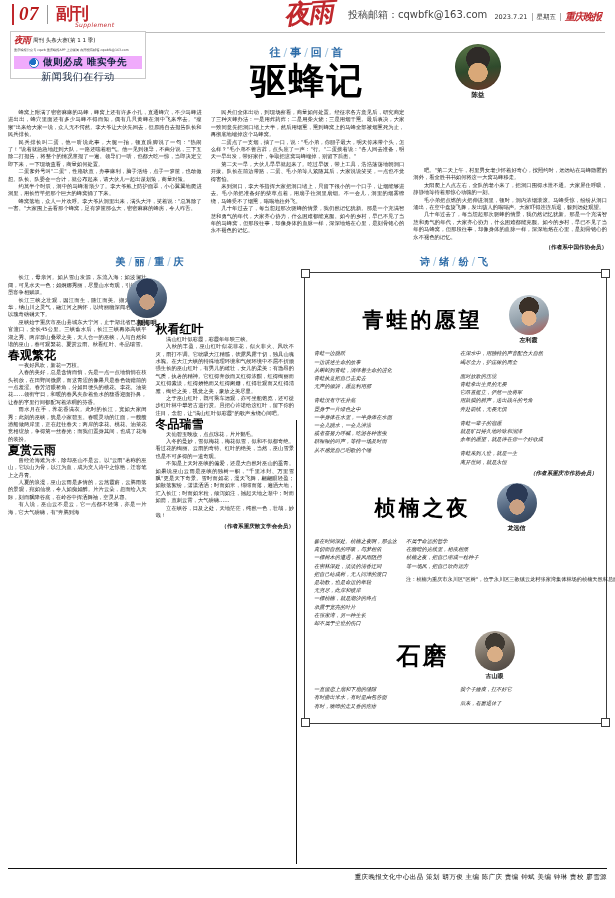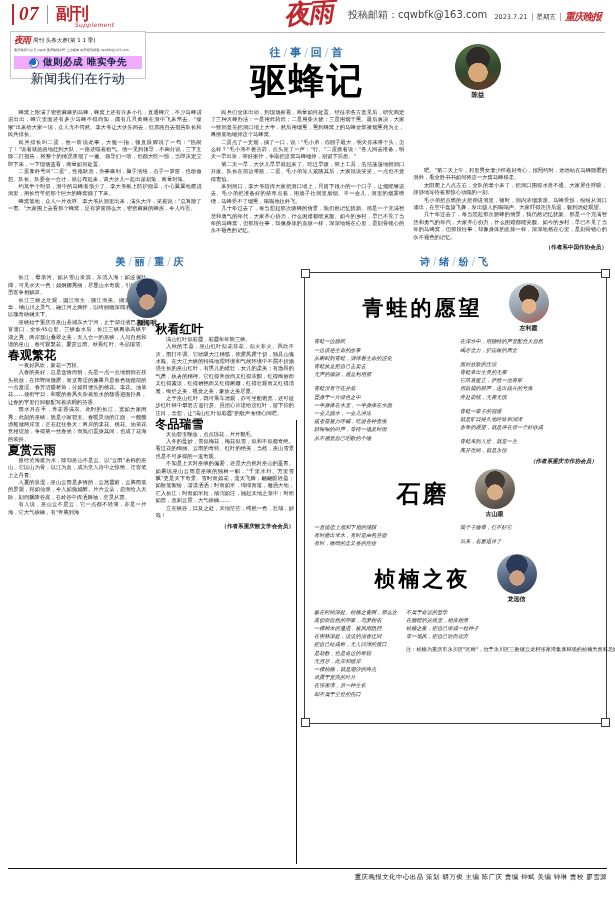--- a/index.html
+++ b/index.html
@@ -31,21 +31,21 @@
 
   
   .adbox { position: absolute; left: 10px; top: 31px; width: 136px; height: 48px; border: 1px solid #c9c9c9; background: #fff; padding: 2px 3px; }
   .ad-line1 { display: flex; align-items: center; gap: 3px; }
   .ad-logo { font-family: "Liberation Serif", serif; font-size: 9px; color: #c0282d; font-weight: bold; font-style: italic; letter-spacing: -1px; }
   .ad-t1 { font-size: 5.5px; color: #222; }
   .ad-t2 { font-size: 3.2px; color: #444; line-height: 5px; margin-top: 1px; word-break: break-all; }
   .ad-band { margin-top: 3px; background: #f0abfc; display: flex; align-items: center; justify-content: center; gap: 4px; }
   .ad-swirl { width: 10px; height: 10px; border-radius: 50%; background: radial-gradient(circle at 40% 40%, #1f6fc4 0 45%, #fff 46% 100%); border: 1.6px solid #1f6fc4; }
   .ad-slogan { font-size: 9.5px; font-weight: bold; color: #12233f; letter-spacing: .5px; }
-  .ad-slogan2 { text-align: center; font-size: 13px; color: #12233f; letter-spacing: .5px; margin-top: 1px; }
+  .ad-slogan2 { text-align: center; font-size: 10px; color: #12233f; letter-spacing: .5px; margin-top: 1px; }
 
   
   .kicker { text-align: center; font-size: 11px; color: #2d6ca8; letter-spacing: 3px; font-weight: bold; }
   .kicker .sl { color: #9cc0dd; font-weight: normal; }
 
   
   .headline { text-align: center; font-family: "DejaVu Sans", sans-serif; font-weight: bold; color: #000; }
   .h-main { font-size: 36px; letter-spacing: 2px; line-height: 1.08; }
 
   .author-chip { position: absolute; text-align: center; width: 60px; }
@@ -67,21 +67,21 @@
   
   .lower { display: flex; gap: 10px; margin-top: 4px; }
   .left-pkg { width: 288px; }
   .right-pkg { width: 303px; position: relative; }
   .vsep { position: absolute; left: 296px; top: 420px; bottom: 34px; width: 1px; background: #111; }
 
   .h-sub { font-size: 22px; letter-spacing: 1px; }
   .h-poem { font-size: 21px; letter-spacing: 3px; }
   .subhead { text-align: left; font-size: 12px; font-weight: bold; margin: 4px 0 2px; color: #000; }
 
-  .poem-frame { border: 1px solid #3c3c3c; position: relative; padding: 8px 9px 6px; }
+  .poem-frame { border: 1px solid #3c3c3c; position: relative; padding: 20px 9px 6px; }
   .poem-frame::before, .poem-frame::after,
   .pf-b::before, .pf-b::after {
     content: ""; position: absolute; width: 7px; height: 7px; border: 1px solid #3c3c3c; background: #fff;
   }
   .poem-frame::before { left: -4px; top: -4px; }
   .poem-frame::after  { right: -4px; top: -4px; }
   .pf-b::before { left: -4px; bottom: -4px; }
   .pf-b::after  { right: -4px; bottom: -4px; }
 
   .pt { font-size: 5.2px; line-height: 8.2px; font-family: "DejaVu Serif", serif; font-style: italic; color: #1b1b1b; }
@@ -278,43 +278,20 @@
               <div>余年的愿望，就是许在你一个好收成</div>
               <div class="gap"></div>
               <div>青蛙来到人世，就是一生</div>
               <div>离开世间，就是永恒</div>
               <div class="byline">（作者系重庆市作协会员）</div>
             </div>
           </div>
         </div>
 
         
-        <div style="margin-top:4px;">
-          <div class="poem-title-row">
-            <div class="headline" style="font-size:24px; letter-spacing:2px;">石磨</div>
-            <div style="text-align:center;">
-              <div class="photo-round-g"></div>
-              <div class="sq-name">古山眼</div>
-            </div>
-          </div>
-          <div class="cols">
-            <div class="col pt">
-              <div>一直留恋上扇和下扇的缝隙</div>
-              <div>有时曲出米水，有时是由包谷面</div>
-              <div>有时，噢哗的走又香的疙瘩</div>
-            </div>
-            <div class="col pt">
-              <div>我个子矮瘦，扛不好它</div>
-              <div class="gap"></div>
-              <div>后来，石磨退休了</div>
-            </div>
-          </div>
-        </div>
-
-        
         <div style="margin-top:6px;">
           <div class="poem-title-row">
             <div class="headline h-poem">桢楠之夜</div>
             <div style="text-align:center;">
               <div class="photo-round-m"></div>
               <div class="sq-name">龙远信</div>
             </div>
           </div>
           <div class="cols">
             <div class="col pt">
@@ -336,20 +313,43 @@
               <div>桢楠之夜，把自己缩成一粒种子</div>
               <div>等一场风，把自己吹向远方</div>
               <div class="gap"></div>
               <div class="pt" style="font-style:normal; font-family:'DejaVu Sans',sans-serif; font-size:5.2px; line-height:7.4px; text-align:justify;">
                 <span>注：桢楠为重庆市永川区"区树"，位于永川区三教镇云龙村张家湾集体林场的桢楠天然林总面积达950余亩，为我国培育珍贵楠木用材和持续开展珍贵楠木优良种质收集、改良和精细培育奠定基础。</span>
               </div>
               <div class="byline">（作者供职于永川区融媒体中心）</div>
             </div>
           </div>
         </div>
+
+        
+        <div style="margin-top:4px;">
+          <div class="poem-title-row">
+            <div class="headline" style="font-size:24px; letter-spacing:2px;">石磨</div>
+            <div style="text-align:center;">
+              <div class="photo-round-g"></div>
+              <div class="sq-name">古山眼</div>
+            </div>
+          </div>
+          <div class="cols">
+            <div class="col pt">
+              <div>一直留恋上扇和下扇的缝隙</div>
+              <div>有时曲出米水，有时是由包谷面</div>
+              <div>有时，噢哗的走又香的疙瘩</div>
+            </div>
+            <div class="col pt">
+              <div>我个子矮瘦，扛不好它</div>
+              <div class="gap"></div>
+              <div>后来，石磨退休了</div>
+            </div>
+          </div>
+        </div>
       </div>
     </div>
   </div>
 
   <div class="vsep"></div>
 
   <div class="footer">
     <div class="footer-rule"></div>
     <div class="footer-txt">重庆晚报文化中心出品  策划 胡万俊  主编 陈广庆  责编 钟斌  美编 钟琳  责校 廖雪源</div>
   </div>

